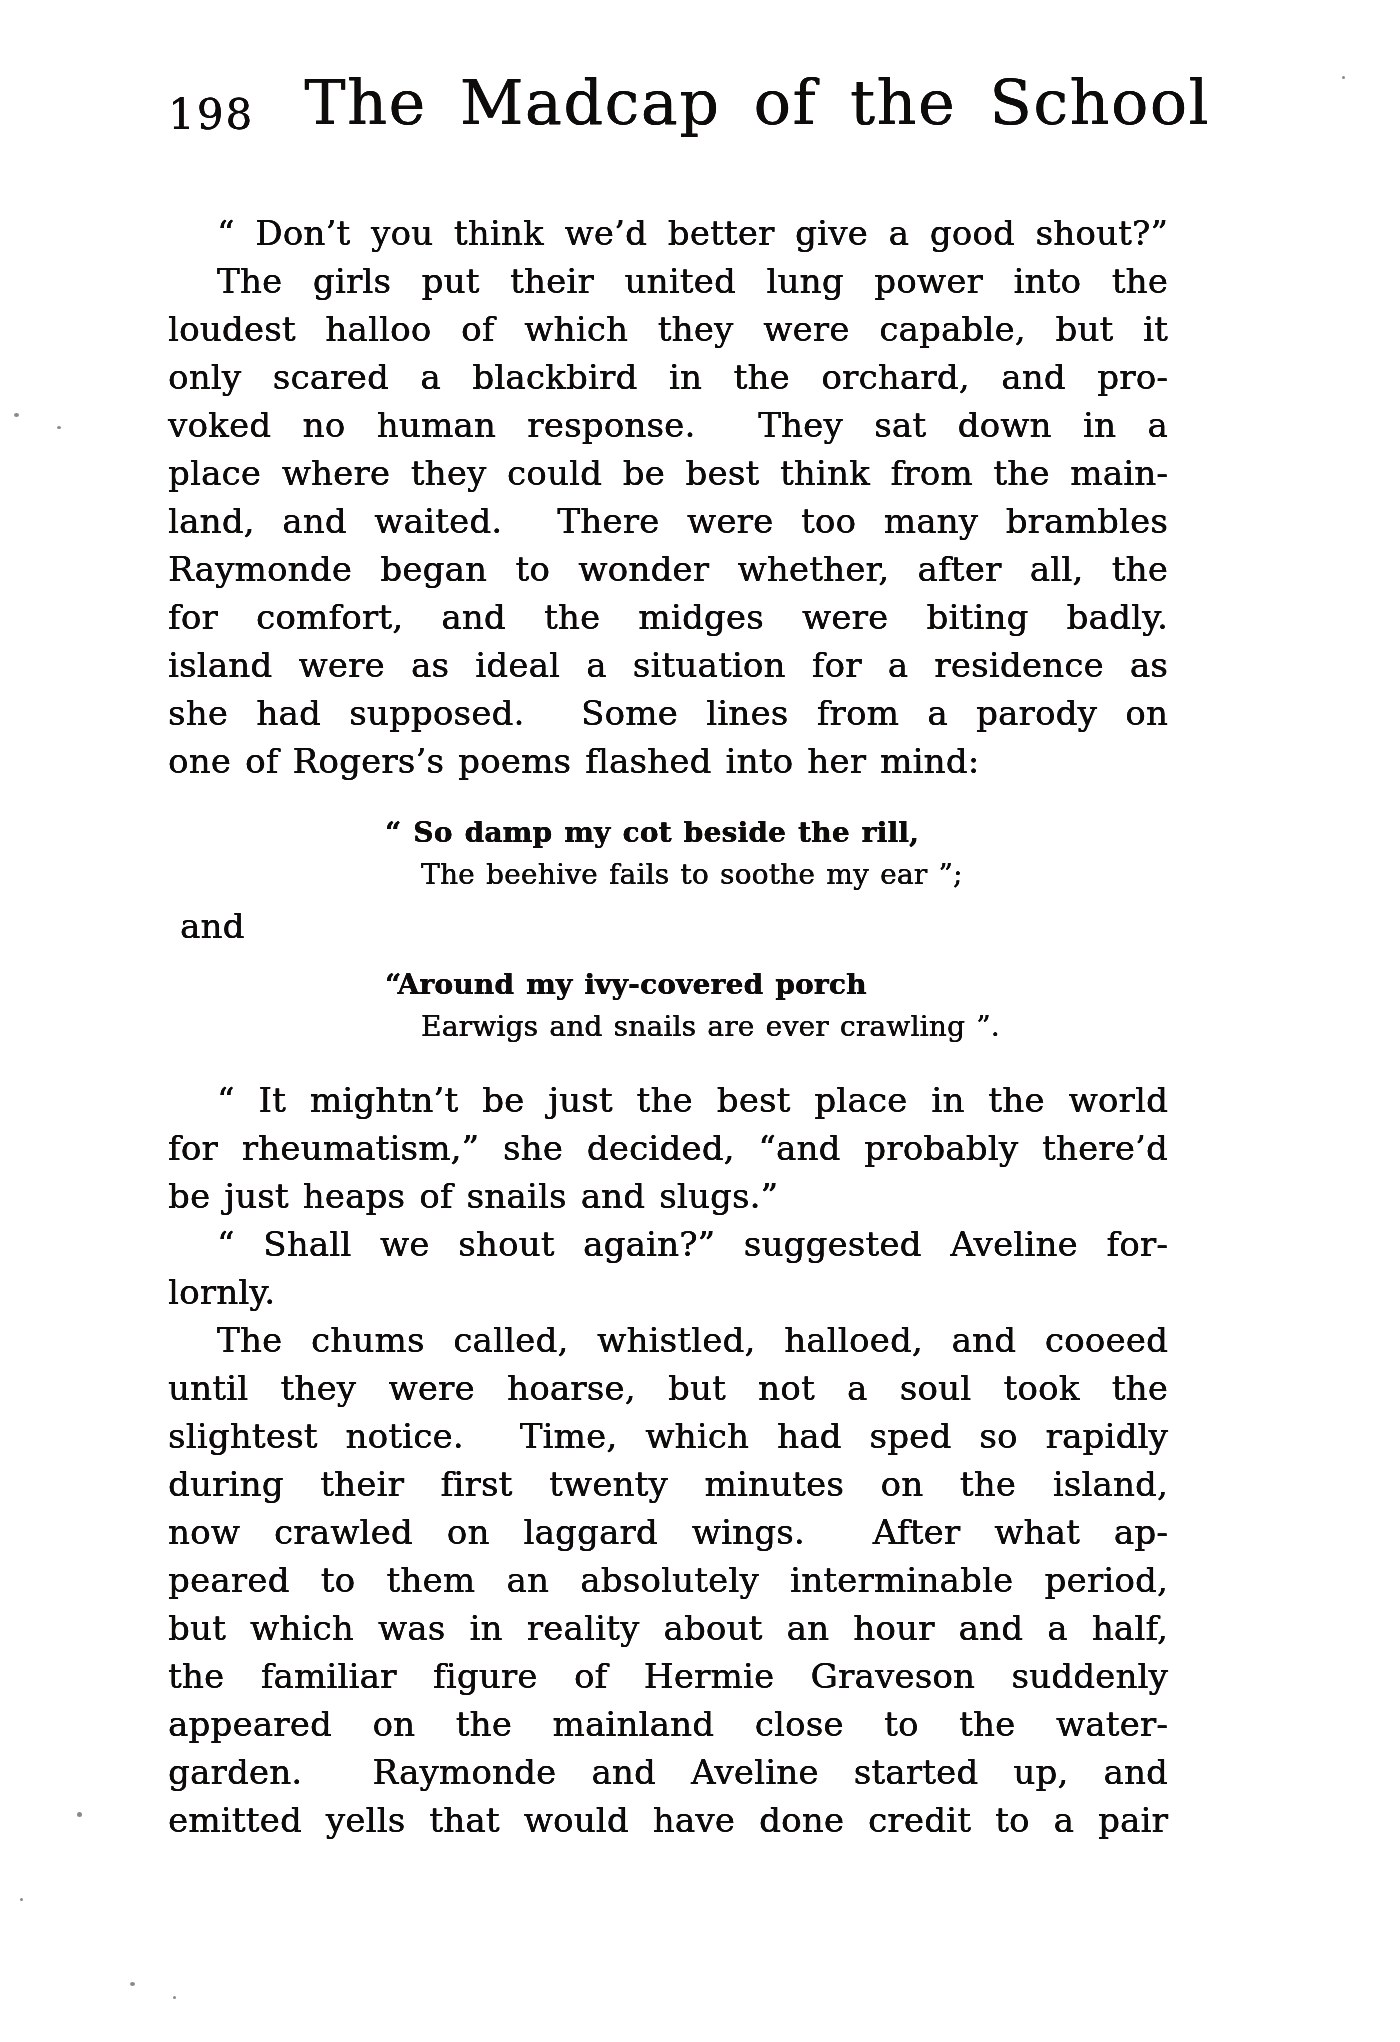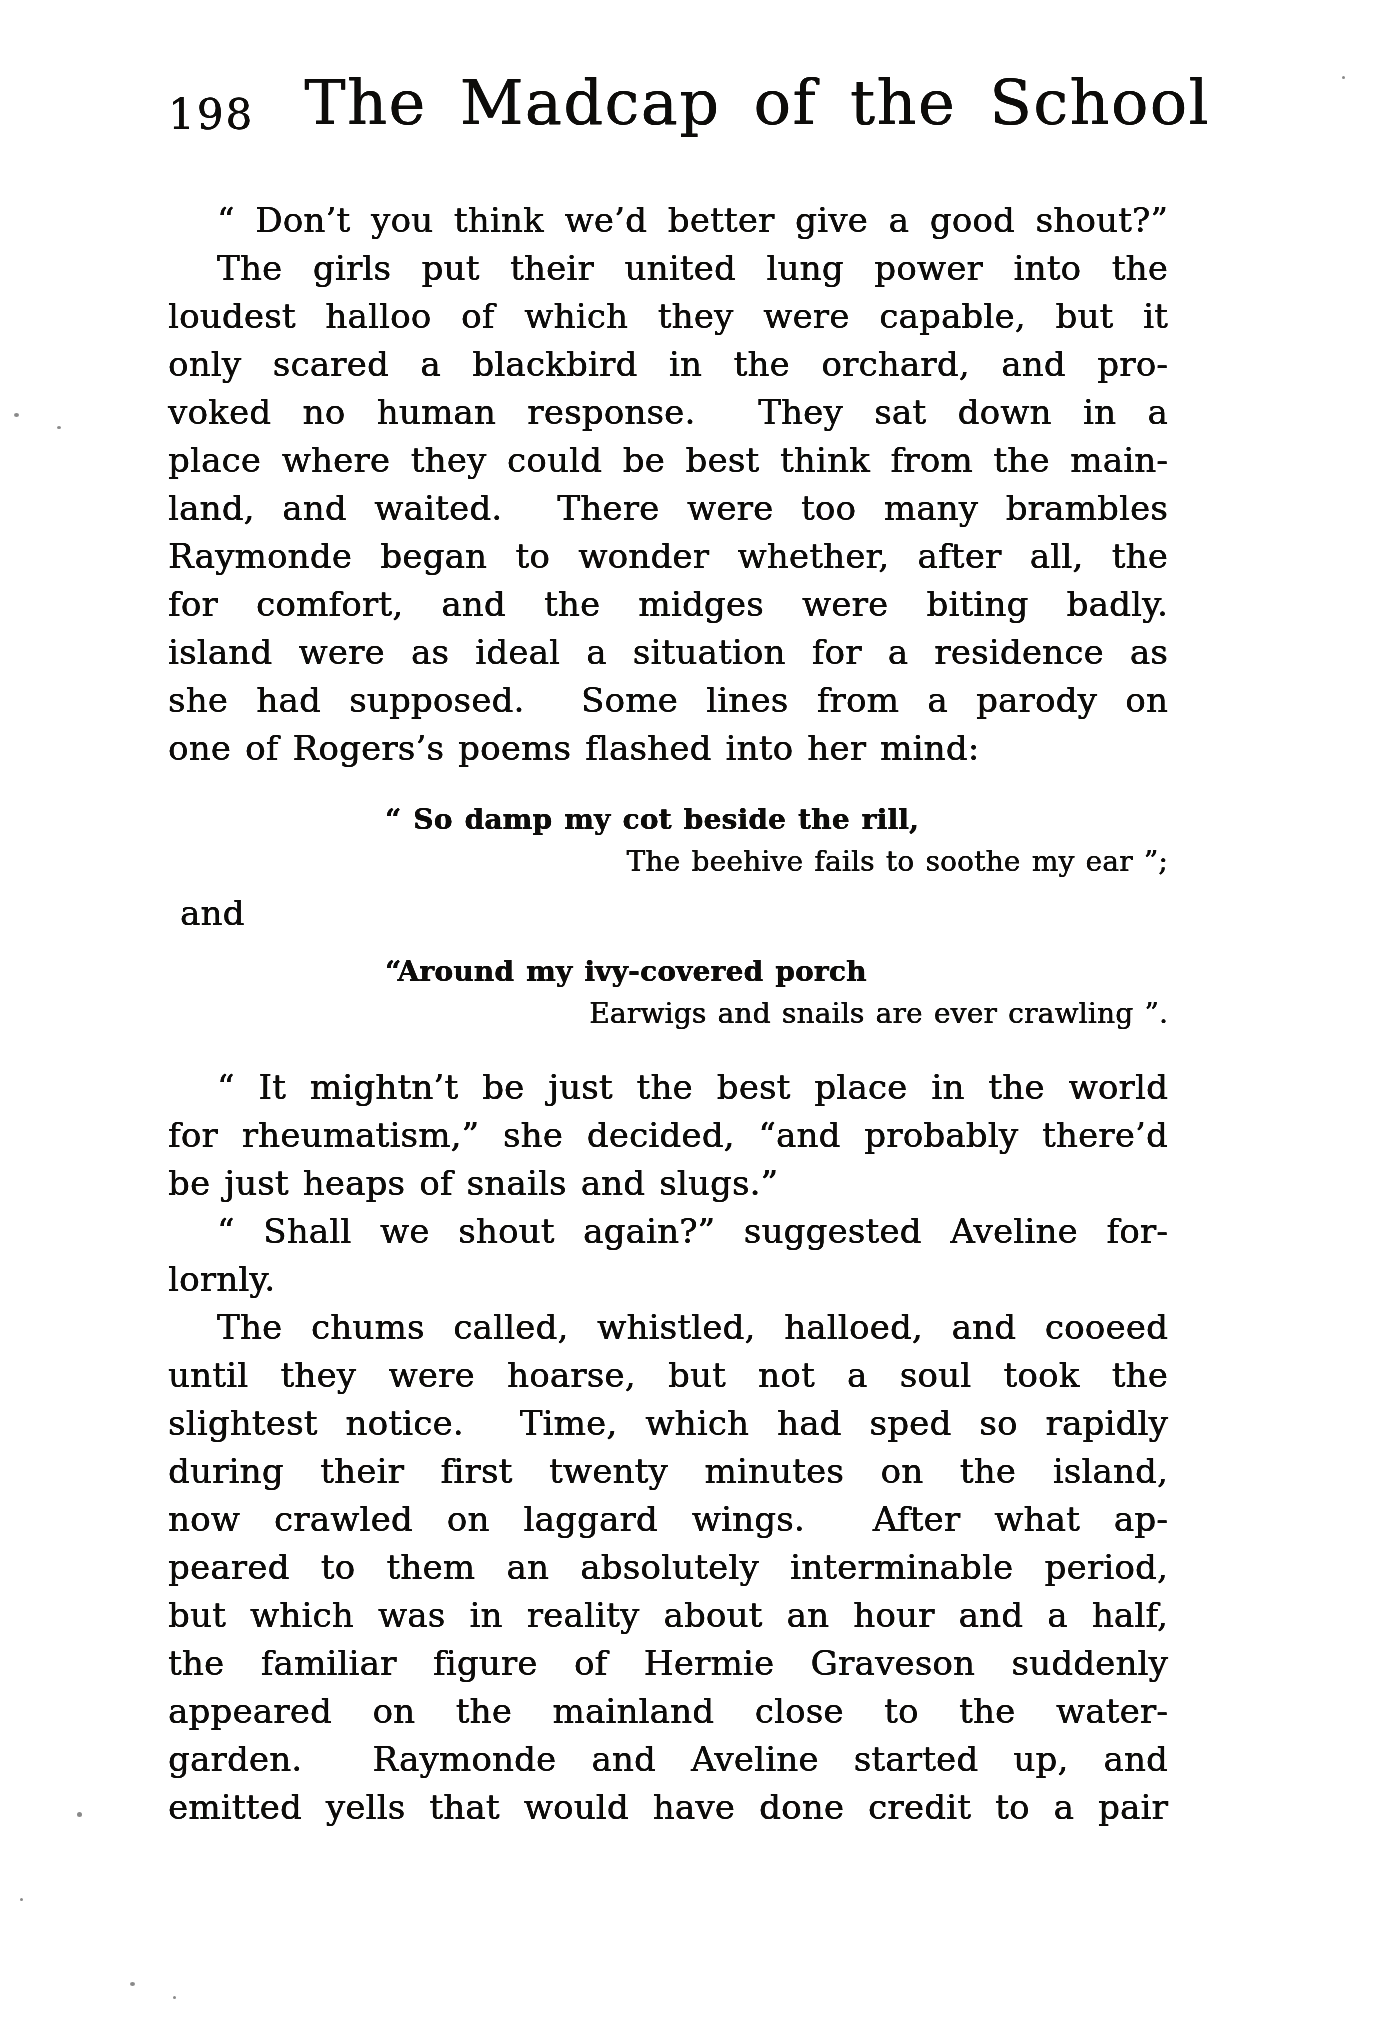--- a/index.html
+++ b/index.html
@@ -19,34 +19,34 @@
   }
   .pagenum{
     font-size:42px;letter-spacing:2px;margin-right:50px;
   }
   .title{
     font-size:62px;letter-spacing:1.5px;word-spacing:12px;white-space:nowrap;
   }
 
   
   .bodycol{
-    position:absolute;left:168px;top:196px;width:1000px;
+    position:absolute;left:168px;top:209px;width:1000px;
     font-size:34px;letter-spacing:0.2px;word-spacing:3px;
   }
   .ln{display:block;height:48px;line-height:48px;white-space:nowrap;overflow:visible;}
   .j{white-space:normal;text-align:justify;text-align-last:justify;}
   .ind{text-indent:49px;}
 
   
   .verse{font-size:28px;letter-spacing:0.2px;word-spacing:2px;}
   .verse .vln{display:block;height:42px;line-height:42px;white-space:nowrap;}
   .v1{margin-top:27px;}
   .v2{margin-top:14px;}
   .voff1{margin-left:217px;font-weight:bold;}
-  .voff2{margin-left:253px;text-align:right;}
+  .voff2{margin-left:253px;}
   .andline{margin-top:6px;height:48px;line-height:48px;margin-left:12px;}
   .p3{margin-top:28px;}
 
   
   .speck{position:absolute;background:#4a4a4a;border-radius:50%;opacity:.65;}
 </style>
 </head>
 <body>
 
 <div class="header ink">

